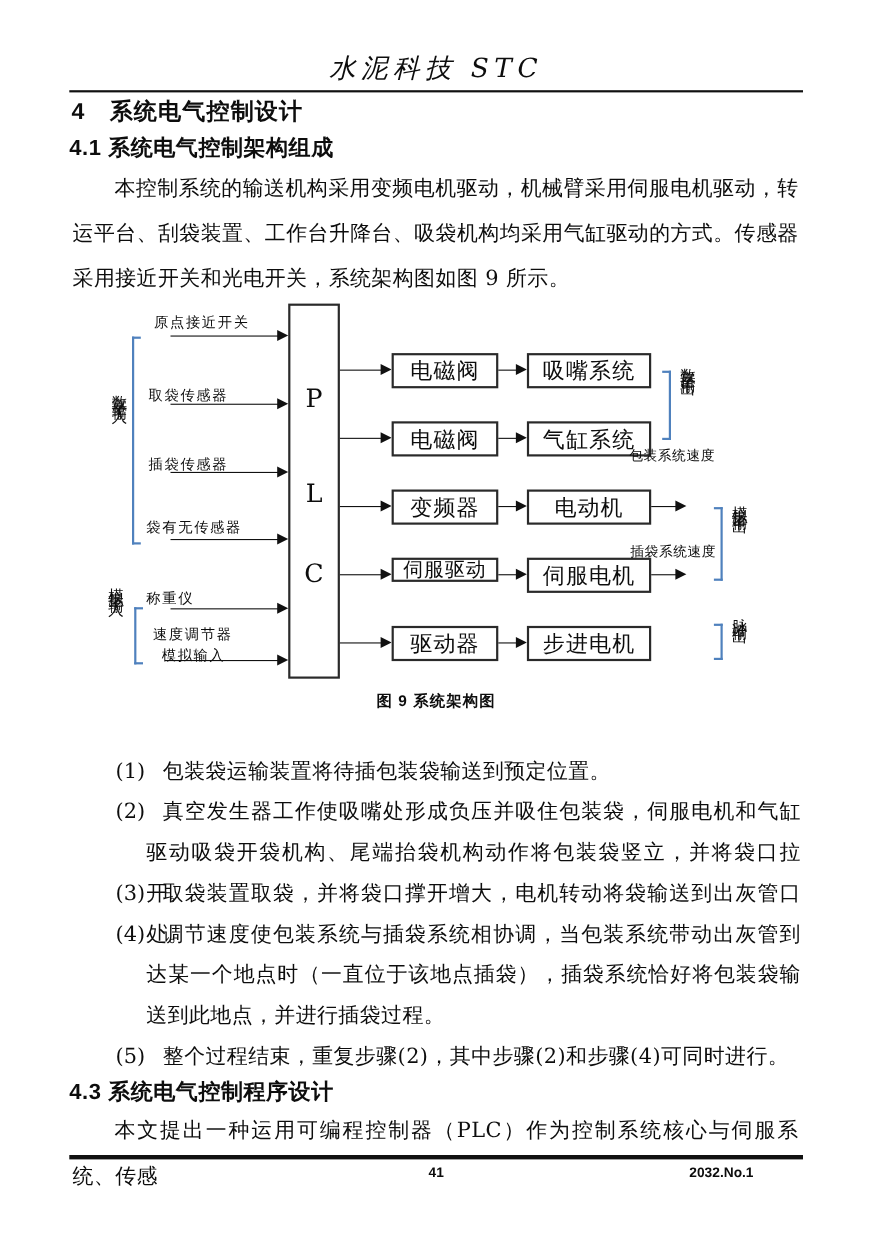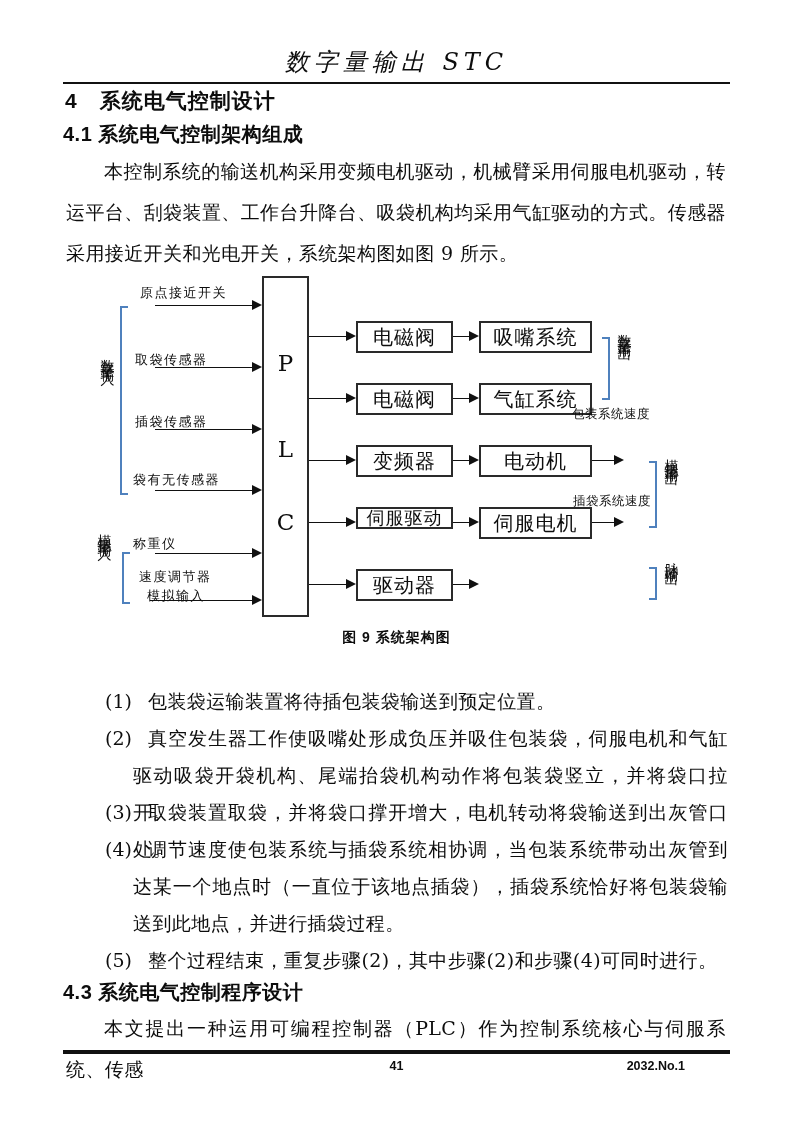--- a/index.html
+++ b/index.html
@@ -57,21 +57,21 @@
 
   
   .footer-rule{left:63px;top:1050px;width:667px;height:0;border-top:4px solid #111;}
   .footer-txt{font-family:"Liberation Sans","DejaVu Sans",sans-serif;font-size:12.5px;font-weight:600;}
 </style>
 </head>
 <body>
 
 <div class="page">
 
-  <div class="abs journal-title">数字量输出 STC</div>
+  <div class="abs journal-title">水泥科技 STC</div>
   <div class="abs header-rule"></div>
 
   <div class="abs h1" style="left:65px;top:87px;">4　系统电气控制设计</div>
   <div class="abs h2" style="left:63px;top:121px;">4.1 系统电气控制架构组成</div>
   <div class="abs body-par" style="top:151px;">本控制系统的输送机构采用变频电机驱动，机械臂采用伺服电机驱动，转运平台、刮袋装置、工作台升降台、吸袋机构均采用气缸驱动的方式。传感器采用接近开关和光电开关，系统架构图如图 9 所示。</div>
 
   <div class="abs dbox" style="left:262px;top:276px;width:47px;height:341px;"></div>
   <div class="abs plc-letter" style="left:262px;top:350px;">P</div>
   <div class="abs plc-letter" style="left:262px;top:436px;">L</div>
   <div class="abs plc-letter" style="left:262px;top:509px;">C</div>
@@ -116,20 +116,21 @@
   <div class="abs arr" style="left:309px;top:522px;width:38px;"></div>
   <div class="abs dbox" style="left:356px;top:507px;width:97px;height:22px;font-size:18px;">伺服驱动</div>
   <div class="abs arr" style="left:453px;top:522px;width:17px;"></div>
   <div class="abs dbox" style="left:479px;top:507px;width:113px;height:32px;">伺服电机</div>
   <div class="abs dlab" style="left:573px;top:493px;font-size:12.5px;letter-spacing:0.5px;">插袋系统速度</div>
   <div class="abs arr" style="left:592px;top:522px;width:23px;"></div>
 
   <div class="abs arr" style="left:309px;top:584px;width:38px;"></div>
   <div class="abs dbox" style="left:356px;top:569px;width:97px;height:32px;">驱动器</div>
   <div class="abs arr" style="left:453px;top:584px;width:17px;"></div>
+  <div class="abs dbox" style="left:479px;top:569px;width:113px;height:32px;">步进电机</div>
 
   <div class="abs brk-r" style="left:602px;top:337px;height:63px;"></div>
   <div class="abs vtext" style="left:617px;top:323px;">数字量输出</div>
   <div class="abs brk-r" style="left:649px;top:461px;height:67px;"></div>
   <div class="abs vtext" style="left:664px;top:448px;">模拟量输出</div>
   <div class="abs brk-r" style="left:649px;top:567px;height:33px;"></div>
   <div class="abs vtext" style="left:664px;top:551px;">脉冲输出</div>
 
   <div class="abs fig-caption">图 9 系统架构图</div>
 

